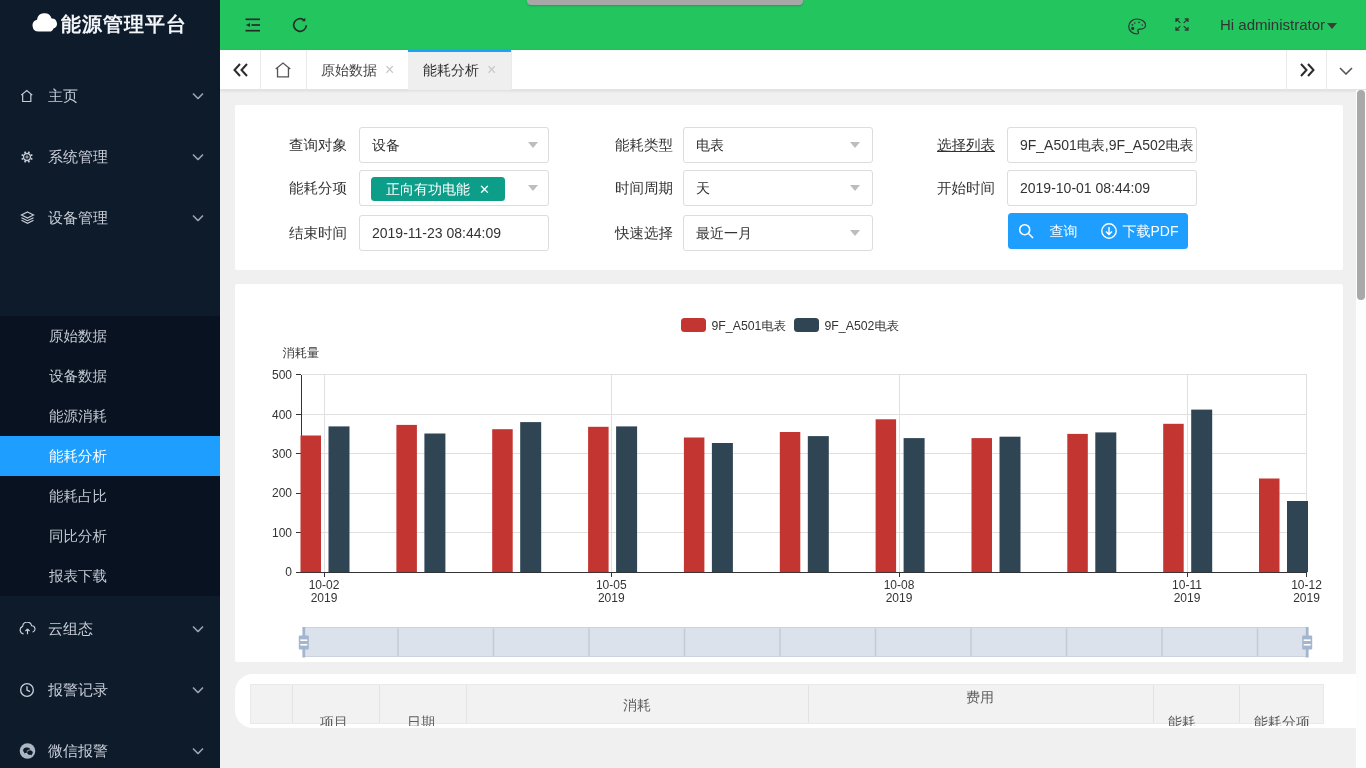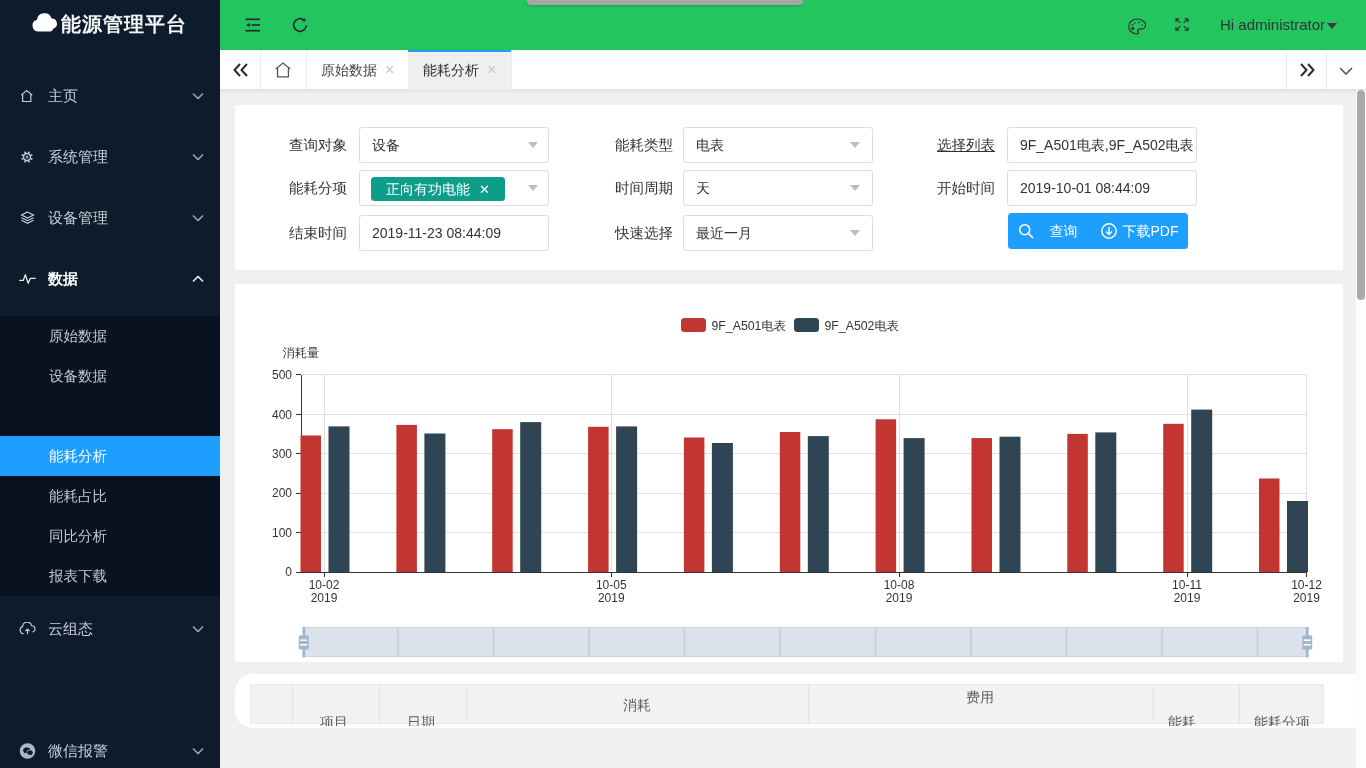--- a/index.html
+++ b/index.html
@@ -97,45 +97,47 @@
     <svg class="ic" width="17" height="16" viewBox="0 0 24 24" fill="none" stroke="#c9ced8" stroke-width="1.8">
         <path d="M12 3 L21 7.5 L12 12 L3 7.5 Z"></path>
         <path d="M3 11.5 L12 16 L21 11.5"></path>
         <path d="M3 15.5 L12 20 L21 15.5"></path>
       </svg>
     <span class="txt">设备管理</span>
     <svg class="ch" width="12" height="7" viewBox="0 0 12 7" fill="none" stroke="#9aa2b0" stroke-width="1.6">
         <path d="M1 1 L6 6 L11 1"></path>
       </svg>
   </div>
-  <div class="mitem" style="top:249px;color:#fff;">
-    <svg class="ic" width="17" height="13" viewBox="0 0 24 18" fill="none" stroke="#e8eaee" stroke-width="1.8">
-        <path d="M1 11 H6 L9 3 L13 15 L16 8 H23" stroke-linejoin="round" stroke-linecap="round"></path>
-      </svg>
-    <span class="txt" style="font-weight:bold;">数据</span>
-    <svg class="ch" width="12" height="7" viewBox="0 0 12 7" fill="none" stroke="#e8eaee" stroke-width="1.6">
-        <path d="M1 6 L6 1 L11 6"></path>
-      </svg>
-  </div>
 
   <div id="sub">
     <div class="sitem" style="top:0;">原始数据</div>
     <div class="sitem" style="top:40px;">设备数据</div>
+    <div class="sitem" style="top:80px;">能源消耗</div>
     <div class="sitem act" style="top:120px;">能耗分析</div>
     <div class="sitem" style="top:160px;">能耗占比</div>
     <div class="sitem" style="top:200px;">同比分析</div>
     <div class="sitem" style="top:240px;">报表下载</div>
   </div>
 
   <div class="mitem" style="top:599px;text-align:right;">
     <svg class="ic" width="17" height="14" viewBox="0 0 26 20" fill="none" stroke="#c9ced8" stroke-width="1.8">
         <path d="M7 17.5 a6 6 0 0 1 -1.5 -11.5 a7 7 0 0 1 13.8 -1 a5 5 0 0 1 1.5 9.8"></path>
         <path d="M13 18 V10 M13 10 l-3.2 3.2 M13 10 l3.2 3.2"></path>
       </svg>
     <span class="txt">云组态</span>
+    <svg class="ch" width="12" height="7" viewBox="0 0 12 7" fill="none" stroke="#9aa2b0" stroke-width="1.6">
+        <path d="M1 1 L6 6 L11 1"></path>
+      </svg>
+  </div>
+  <div class="mitem" style="top:660px;">
+    <svg class="ic" width="16" height="16" viewBox="0 0 24 24" fill="none" stroke="#c9ced8" stroke-width="2">
+        <circle cx="12" cy="12" r="9.5"></circle>
+        <path d="M12 6.5 V12 L16.5 14.5"></path>
+      </svg>
+    <span class="txt">报警记录</span>
     <svg class="ch" width="12" height="7" viewBox="0 0 12 7" fill="none" stroke="#9aa2b0" stroke-width="1.6">
         <path d="M1 1 L6 6 L11 1"></path>
       </svg>
   </div>
   <div class="mitem" style="top:721px;">
     <svg class="ic" width="17" height="17" viewBox="0 0 24 24">
         <circle cx="12" cy="12" r="11" fill="#aeb6c2"></circle>
         <path d="M10.5 7.2 c-2.6 0 -4.7 1.7 -4.7 3.9 c0 1.2 0.7 2.3 1.7 3 l-0.5 1.5 l1.8 -0.9 c0.5 0.15 1.1 0.25 1.7 0.25 c0.15 0 0.3 0 0.45 -0.02 a3.6 3.6 0 0 1 -0.15 -1.1 c0 -2.2 2 -4 4.5 -4 c0.25 0 0.45 0 0.7 0.04 c-0.5 -1.6 -2.3 -2.7 -4.4 -2.7 z M15.5 10.8 c-2.3 0 -4 1.5 -4 3.4 c0 1.9 1.8 3.4 4 3.4 c0.5 0 1 -0.1 1.4 -0.2 l1.5 0.8 l-0.4 -1.3 c0.9 -0.6 1.5 -1.6 1.5 -2.7 c0 -1.9 -1.8 -3.4 -4 -3.4 z" fill="#0d1b2b"></path>
       </svg>
     <span class="txt">微信报警</span>

